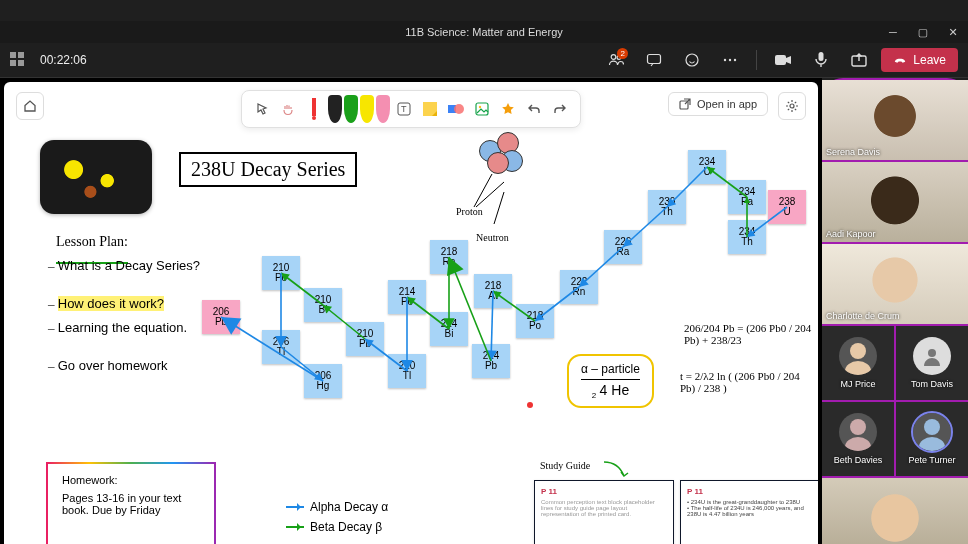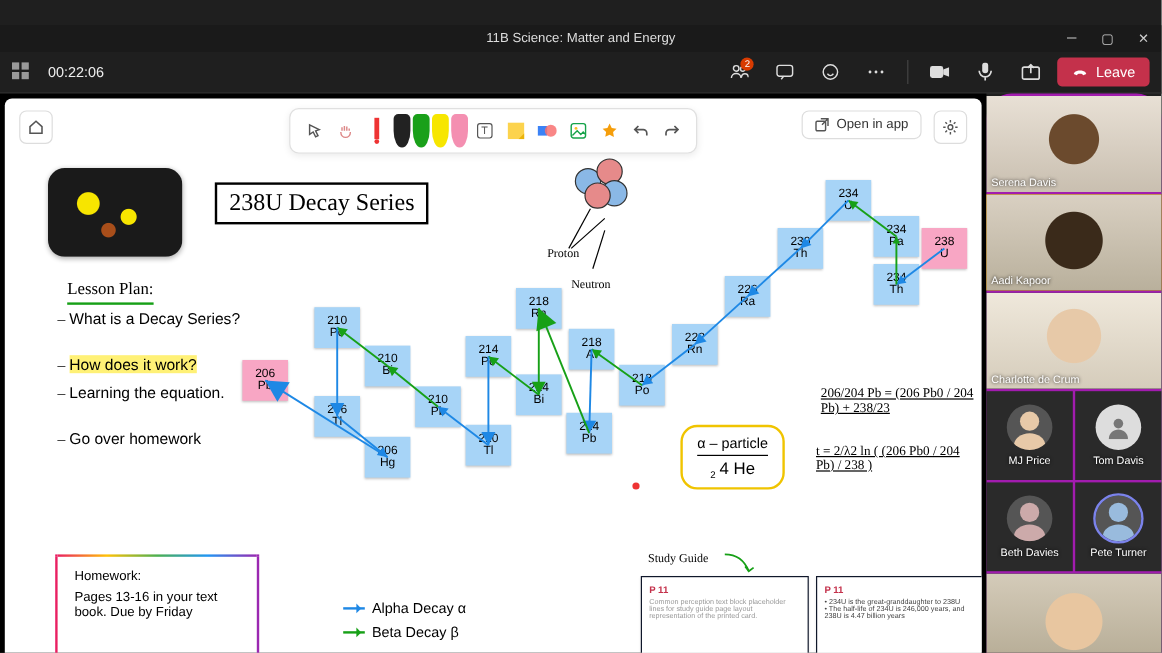--- a/index.html
+++ b/index.html
@@ -44,21 +44,21 @@
   .tool.pen-yellow  { width: 14px; height: 28px; border-radius: 4px 4px 50% 50%; background: #f7e600; }
   .tool.pen-pink    { width: 14px; height: 28px; border-radius: 4px 4px 50% 50%; background: #f48fb1; }
   .open-app { position: absolute; right: 50px; top: 10px; border: 1px solid #ddd; border-radius: 6px; padding: 5px 10px; font-size: 11px; color: #333; display: flex; align-items: center; gap: 6px; cursor: pointer; }
   .gear-btn { position: absolute; right: 12px; top: 10px; width: 28px; height: 28px; border: 1px solid #ddd; border-radius: 6px; display: flex; align-items: center; justify-content: center; color: #555; cursor: pointer; }
 
   
   .wb-content { position: absolute; inset: 0; }
   .hand { font-family: "Comic Sans MS", "Segoe Script", cursive; color: #000; }
 
   .title-box { position: absolute; left: 175px; top: 70px; border: 2px solid #000; padding: 4px 10px; font-size: 20px; }
-  .lesson-head { position: absolute; left: 52px; top: 152px; font-size: 14px; border-bottom: 2px solid #16a016; padding-bottom: 2px; }
+  .lesson-head { position: absolute; left: 52px; top: 152px; font-size: 14px; border-bottom: 2px solid #16a016; padding-bottom: 12px; }
   .lesson-item { position: absolute; left: 44px; font-size: 13px; line-height: 1.25; text-align: right; }
   .highlight { background: #fff176; }
 
   .homework-cloud { position: absolute; left: 42px; top: 380px; width: 170px; height: 90px; border: 2px solid; border-image: linear-gradient(90deg,#e91e63,#ffc107,#4caf50,#2196f3,#9c27b0) 1; border-radius: 40px; padding: 10px 14px; font-size: 11px; }
 
   .legend { position: absolute; font-size: 12px; display: flex; align-items: center; gap: 6px; }
   .arrow-sample { width: 18px; height: 2px; position: relative; }
   .arrow-sample.blue { background: #1e88e5; }
   .arrow-sample.green { background: #17a017; }
   .arrow-sample::after { content: ""; position: absolute; right: -1px; top: -3px; border: 4px solid transparent; }
@@ -70,21 +70,21 @@
   .label-sm { position: absolute; font-size: 10px; }
 
   .note { position: absolute; width: 38px; height: 34px; font-size: 10px; display: flex; flex-direction: column; align-items: center; justify-content: center; line-height: 1; box-shadow: 0 1px 2px rgba(0,0,0,.25); }
   .note .n1 { font-size: 10px; } .note .n2 { font-size: 10px; }
   .blue-note { background: #a7d4f7; }
   .pink-note { background: #f8a6c4; }
 
   .alpha-box { position: absolute; left: 563px; top: 272px; border: 2px solid #f0c400; border-radius: 14px; padding: 6px 12px; font-size: 12px; text-align: center; }
   .alpha-box .frac { font-size: 14px; }
 
-  .formula { position: absolute; font-size: 11px; text-decoration: underline; }
+  .formula { position: absolute; font-size: 11px; }
 
   .rock { position: absolute; left: 36px; top: 58px; width: 112px; height: 74px; background:
       radial-gradient(circle at 30% 40%, #f7e500 0 10%, transparent 11%),
       radial-gradient(circle at 60% 55%, #f7e500 0 8%, transparent 9%),
       radial-gradient(circle at 45% 70%, #a84e1a 0 7%, transparent 8%),
       #1a1a1a; border-radius: 14px; box-shadow: 0 1px 4px rgba(0,0,0,.3); }
 
   .study-guide-label { position: absolute; left: 536px; top: 378px; font-size: 10px; }
   .sg-card { position: absolute; width: 140px; height: 76px; background: #fff; border: 1px solid #0f172a; box-shadow: 0 1px 3px rgba(0,0,0,.12); font-size: 6px; color: #444; padding: 6px; overflow: hidden; }
   .sg-card .pnum { color: #c4314b; font-weight: bold; font-size: 8px; }

